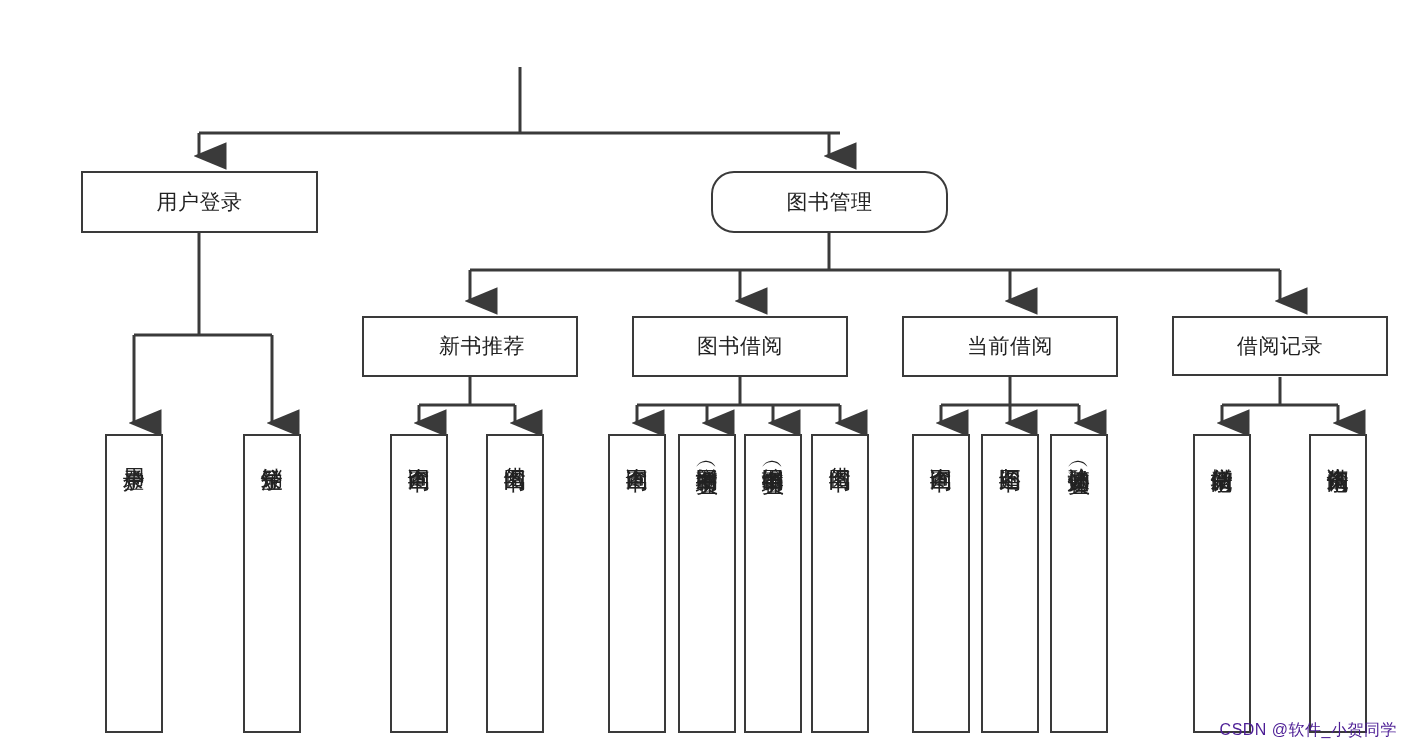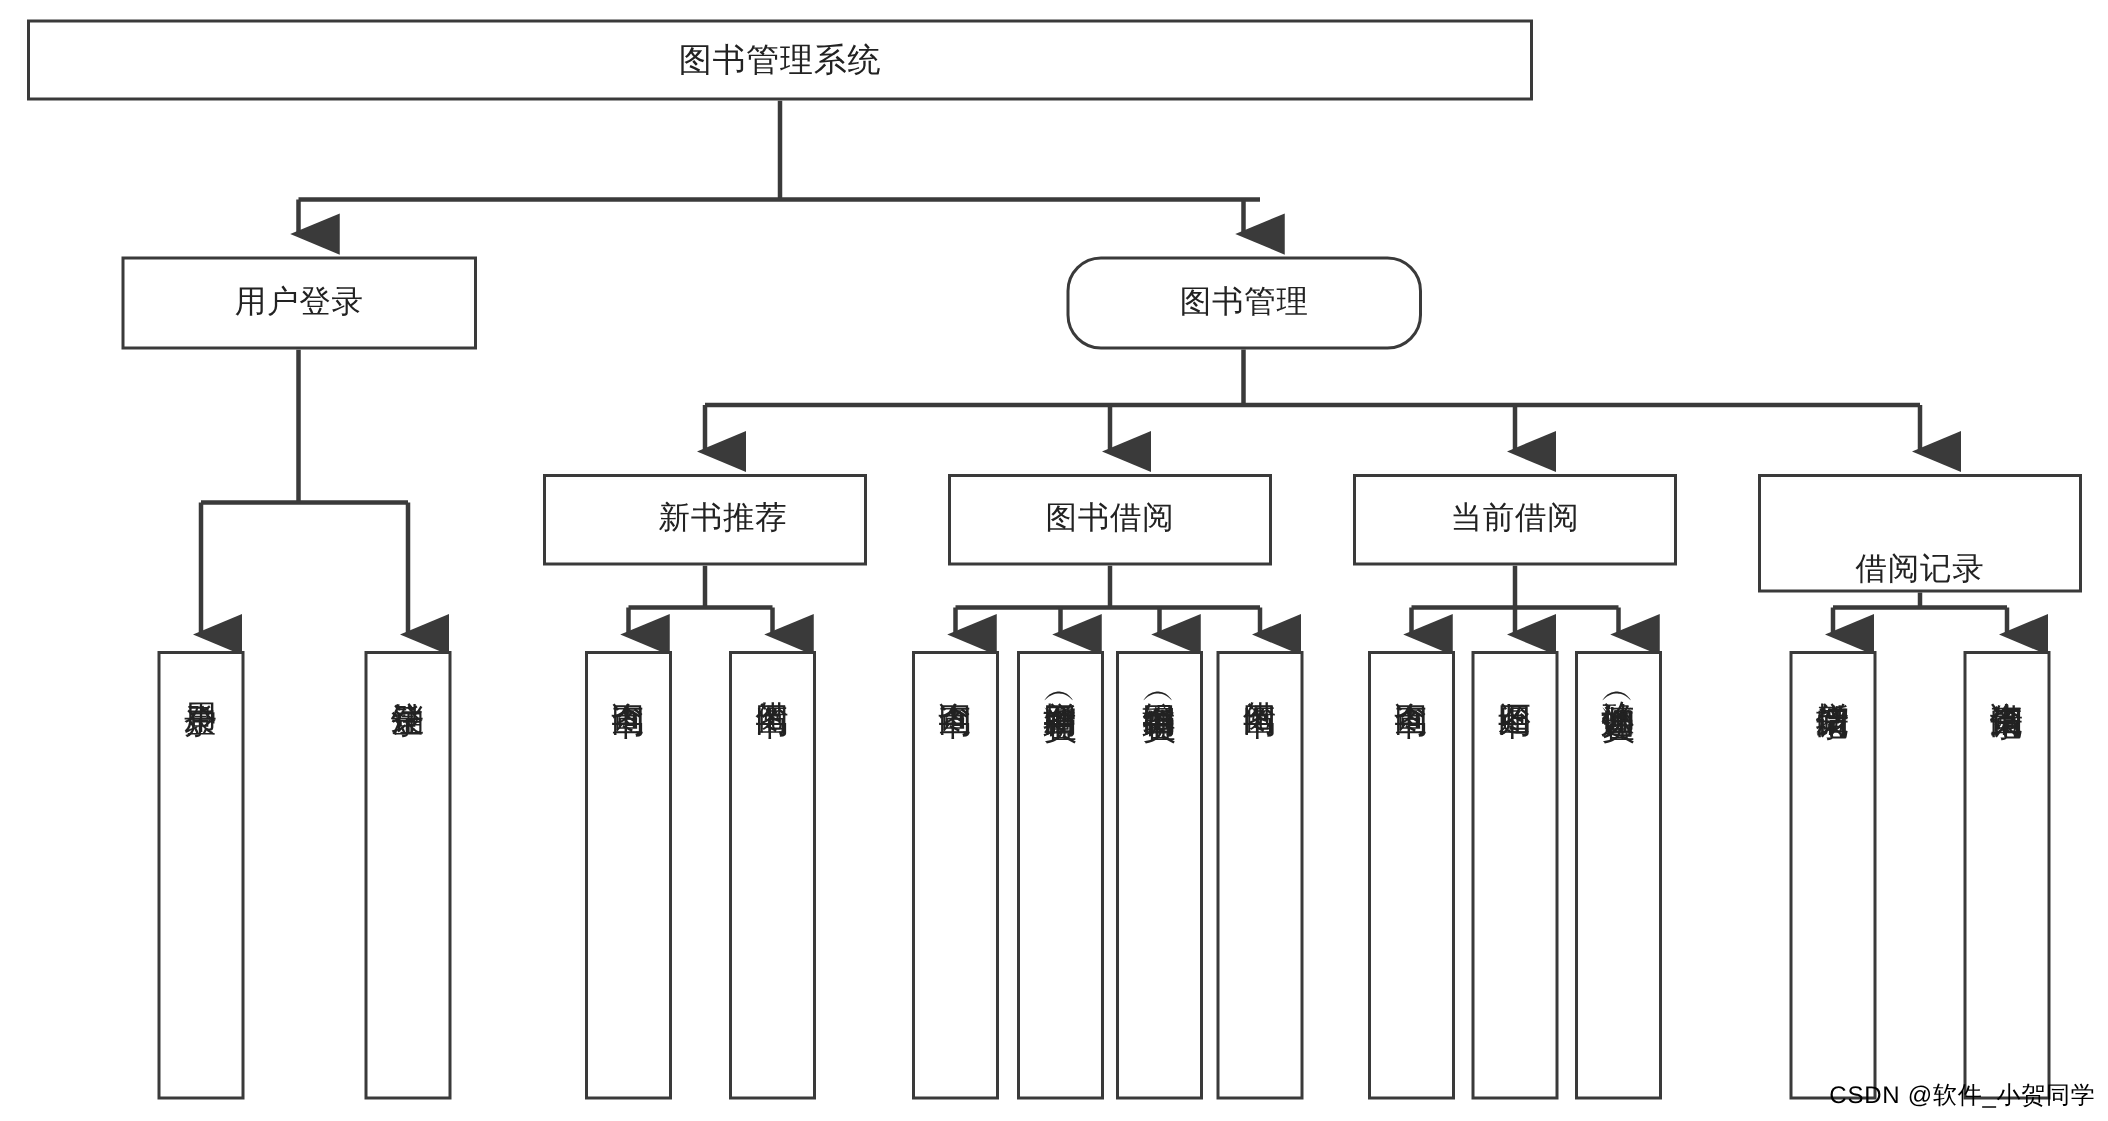--- a/index.html
+++ b/index.html
@@ -59,21 +59,21 @@
     font-size: 22px;
     line-height: 1.06;
     letter-spacing: 1px;
     margin: 0 auto;
   }
   #watermark {
     position: absolute;
     right: 8px;
     bottom: 6px;
     font-size: 16px;
-    color: #000000;
+    color: #4c1d95;
     letter-spacing: 0.5px;
     white-space: nowrap;
   }
 </style>
 </head>
 <body>
 
 <div id="diagram-root">
 
   <svg id="connector-layer" width="1405" height="747" viewBox="0 0 1405 747" xmlns="http://www.w3.org/2000/svg">
@@ -119,41 +119,38 @@
       <path d="M 1010 405 L 1010 423" marker-end="url(#arrow)"></path>
       <path d="M 1079 405 L 1079 423" marker-end="url(#arrow)"></path>
 
       <path d="M 1280 377 L 1280 405"></path>
       <path d="M 1222 405 L 1338 405"></path>
       <path d="M 1222 405 L 1222 423" marker-end="url(#arrow)"></path>
       <path d="M 1338 405 L 1338 423" marker-end="url(#arrow)"></path>
     </g>
   </svg>
 
-  <div class="node root horizontal" style="left:18px; top:13px; width:1004px; height:54px;">
-    <span class="node-label">图书管理系统</span>
-  </div>
 
   <div class="node horizontal" style="left:81px; top:171px; width:237px; height:62px;">
     <span class="node-label">用户登录</span>
   </div>
   <div class="node horizontal" style="left:711px; top:171px; width:237px; height:62px;border-radius:23px;">
     <span class="node-label">图书管理</span>
   </div>
 
   <div class="node horizontal" style="left:362px; top:316px; width:216px; height:61px;padding-left:24px;">
     <span class="node-label">新书推荐</span>
   </div>
   <div class="node horizontal" style="left:632px; top:316px; width:216px; height:61px;">
     <span class="node-label">图书借阅</span>
   </div>
   <div class="node horizontal" style="left:902px; top:316px; width:216px; height:61px;">
     <span class="node-label">当前借阅</span>
   </div>
-  <div class="node horizontal" style="left:1172px; top:316px; width:216px; height:79px;align-items:flex-end;">
+  <div class="node horizontal" style="left:1172px; top:316px; width:216px; height:60px;">
     <span class="node-label">借阅记录</span>
   </div>
 
   <div class="node vertical" style="left:105px; top:434px; width:58px; height:299px;">
     <span class="node-label">用户登录</span>
   </div>
   <div class="node vertical" style="left:243px; top:434px; width:58px; height:299px;">
     <span class="node-label">注销登录</span>
   </div>
 

